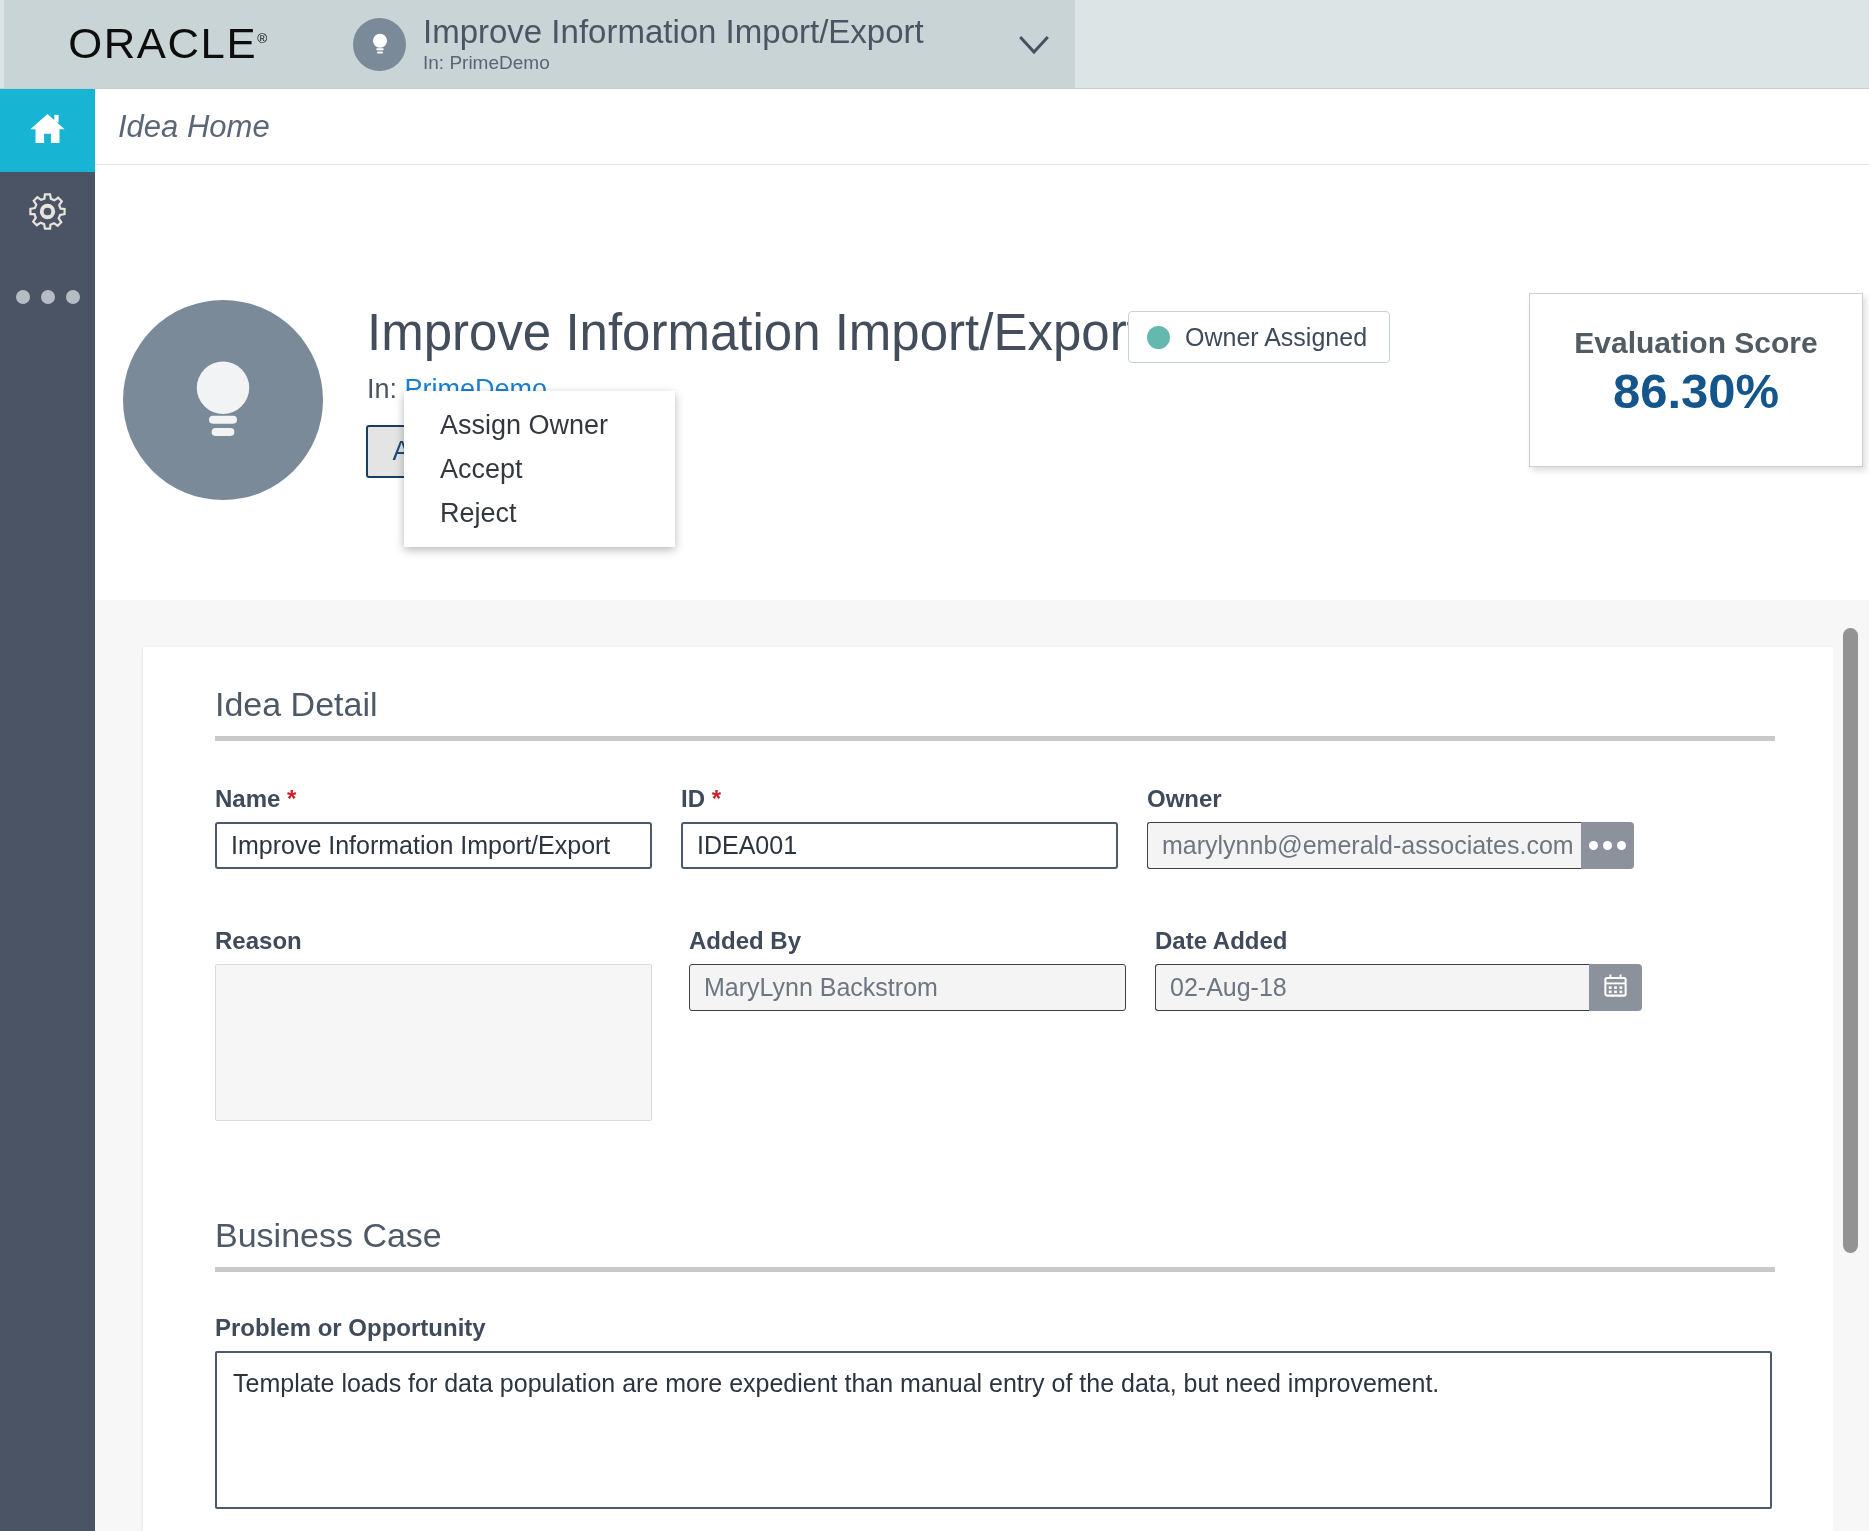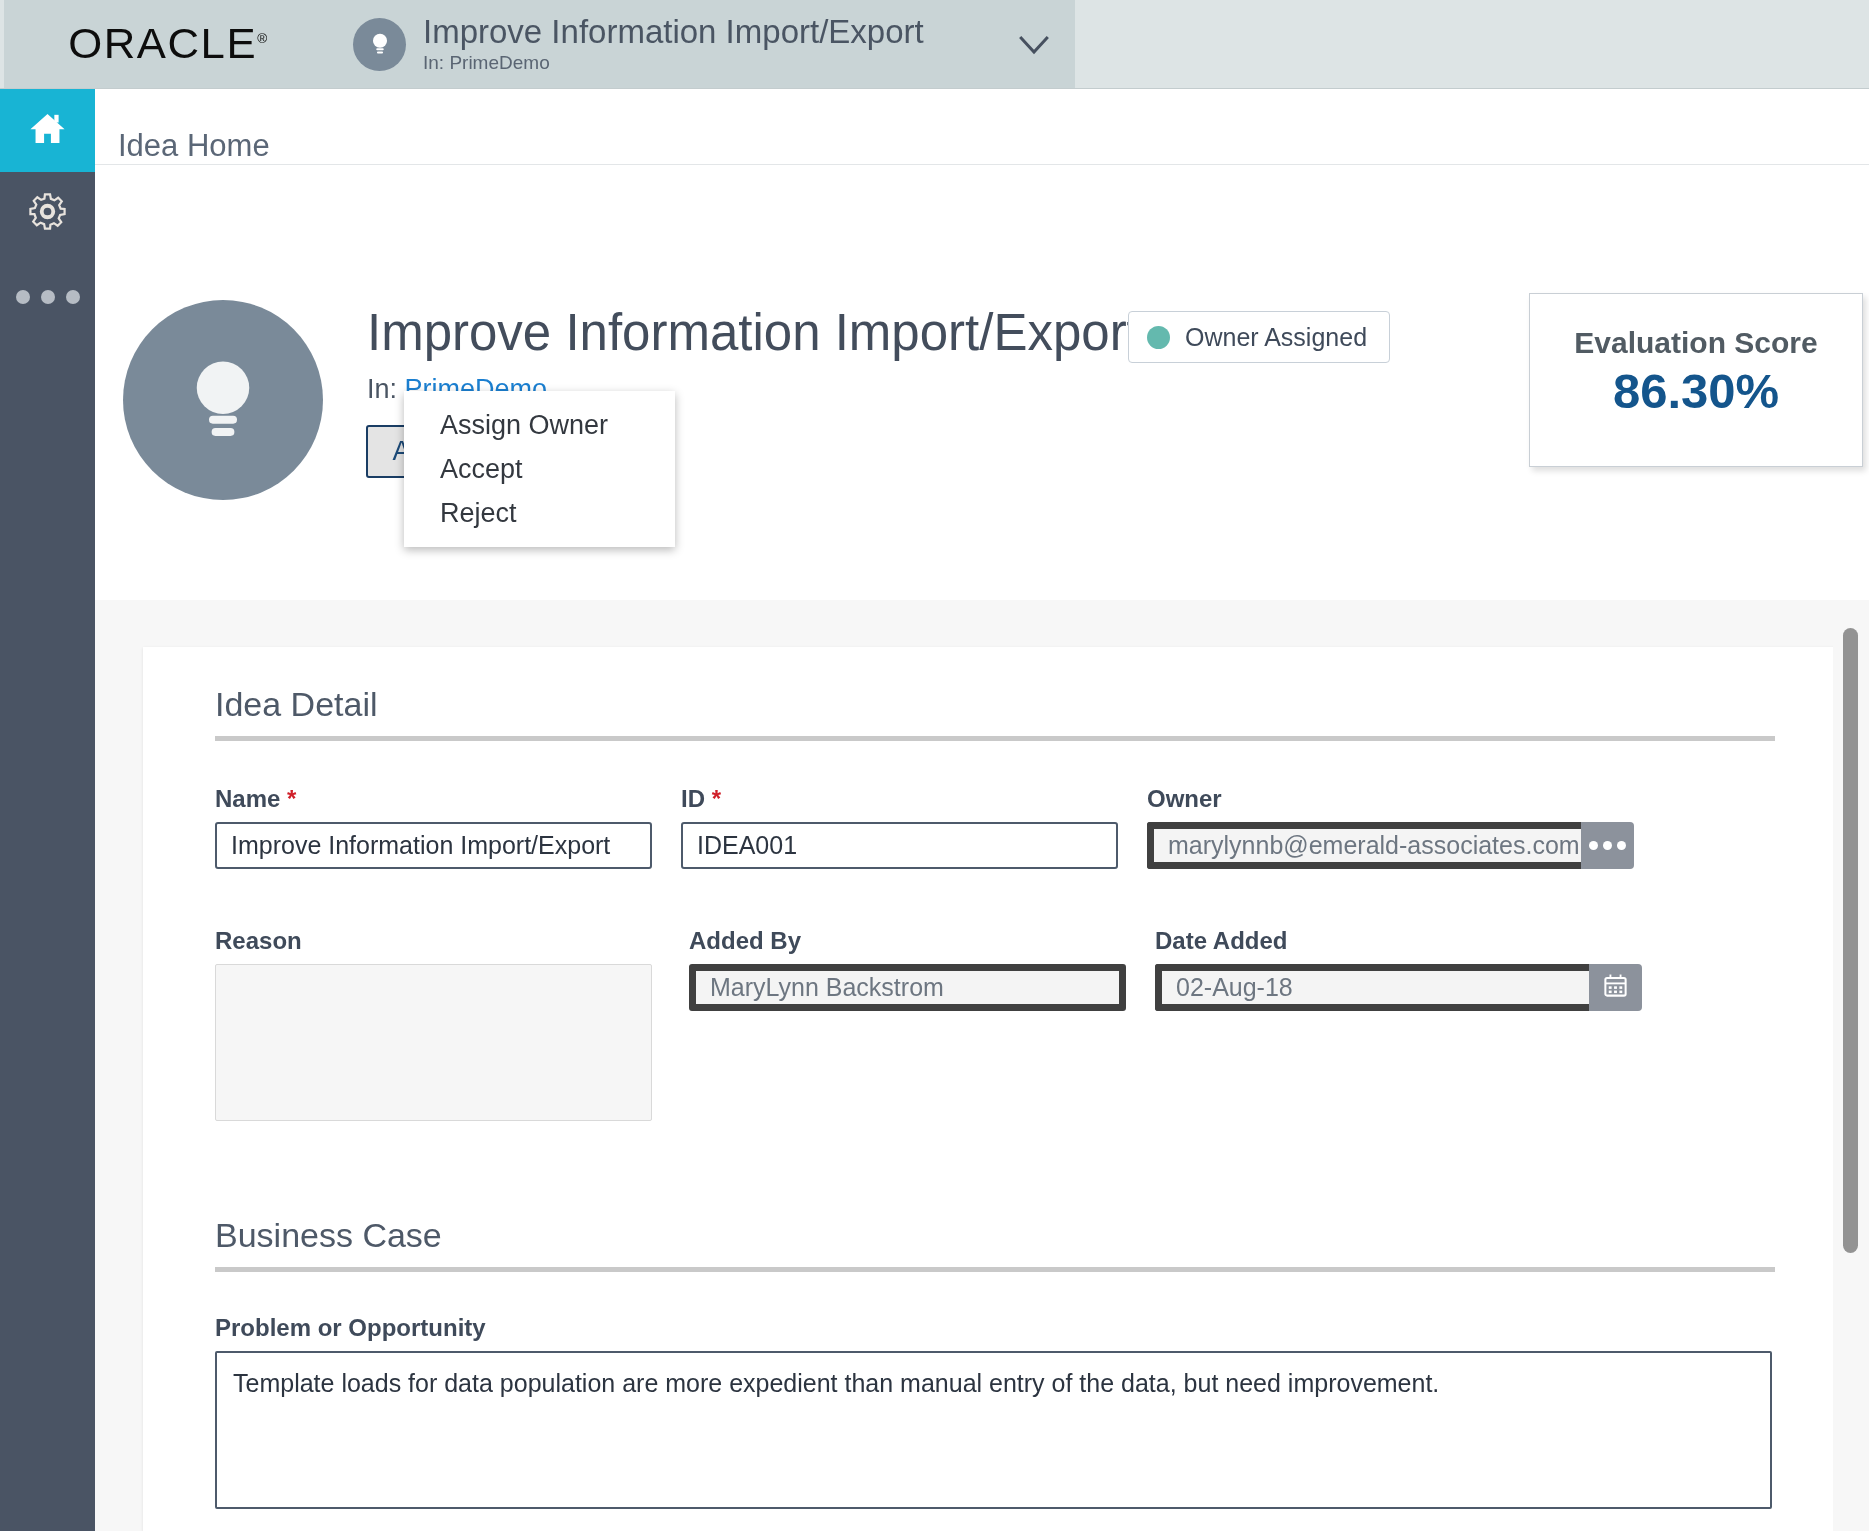--- a/index.html
+++ b/index.html
@@ -84,22 +84,23 @@
     width: 1774px; height: 1442px;
     background: #ffffff;
     overflow: hidden;
   }
 
   .breadcrumb-bar {
     position: absolute; left: 0; top: 0;
     width: 1774px; height: 76px;
     background: #ffffff;
     border-bottom: 1px solid #e3e6e8;
-    display: flex; align-items: flex-end;
+    display: flex; align-items: center;
     padding-left: 23px;
+    font-style: italic;
   }
   .breadcrumb-text { font-size: 31px; color: #5b6777; }
 
   
   .hero {
     position: absolute; left: 0; top: 77px;
     width: 1774px; height: 434px;
     background: #ffffff;
   }
   .hero-bulb {
@@ -214,21 +215,21 @@
   .input-box {
     height: 47px;
     border: 2px solid #4d5a6b; border-radius: 3px;
     background: #ffffff;
     display: flex; align-items: center;
     padding-left: 14px;
     font-size: 25px; color: #2c3440;
     overflow: hidden; white-space: nowrap;
   }
   .input-box.readonly {
-    background: #f4f4f4; border: 7px solid #404040;
+    background: #f4f4f4; border: 1px solid #404040;
     color: #6d7681;
   }
   .input-with-btn { display: flex; align-items: stretch; }
   .input-with-btn .input-box { flex: 1 1 auto; border-right: none; border-radius: 3px 0 0 3px; }
   .side-btn {
     width: 53px; flex: 0 0 auto;
     background: #8c929c; border-radius: 0 4px 4px 0;
     display: flex; align-items: center; justify-content: center;
     cursor: pointer;
   }

